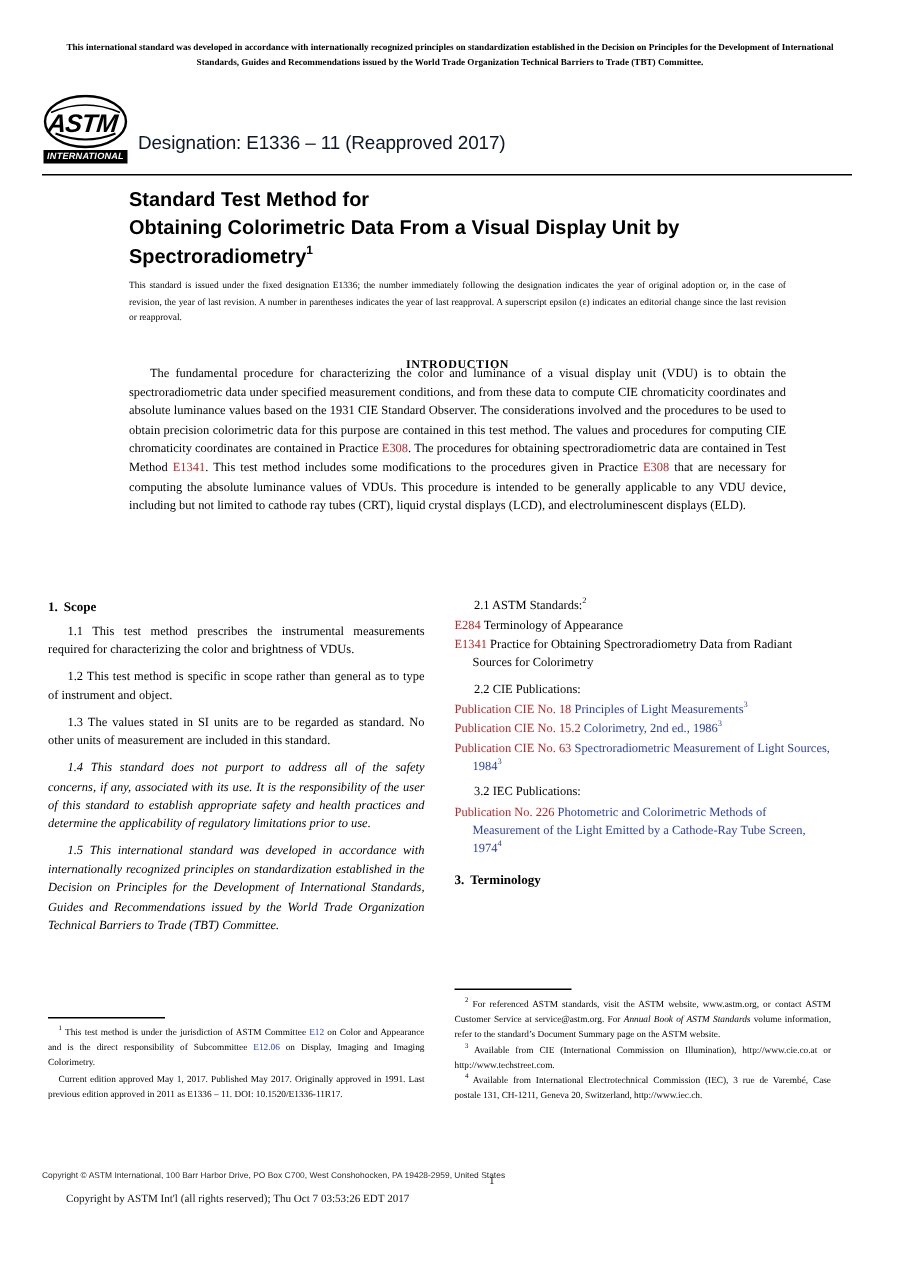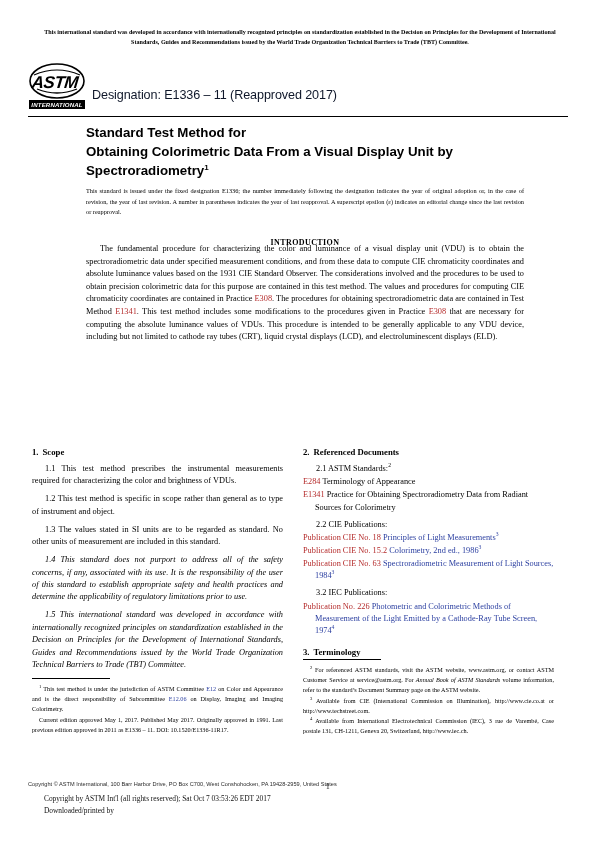--- a/index.html
+++ b/index.html
@@ -143,21 +143,20 @@
   }
 
   
   .col {
     position: absolute;
     top: 398px;
     width: 251px;
     font-size: 8.3px;
     line-height: 1.5;
     font-family: "Liberation Serif", serif;
-    margin-top: 48px;
   }
   .col-left  { left: 32px; }
   .col-right { left: 303px; }
 
   .sec-head {
     font-weight: bold;
     font-size: 8.7px;
     margin: 0 0 4px 0;
     text-align: left;
   }
@@ -288,21 +287,20 @@
   <div class="col col-left">
     <div class="sec-head"><span class="num">1.</span><span>Scope</span></div>
     <p class="para">1.1 This test method prescribes the instrumental measurements required for characterizing the color and brightness of VDUs.</p>
     <p class="para">1.2 This test method is specific in scope rather than general as to type of instrument and object.</p>
     <p class="para">1.3 The values stated in SI units are to be regarded as standard. No other units of measurement are included in this standard.</p>
     <p class="para ital">1.4 This standard does not purport to address all of the safety concerns, if any, associated with its use. It is the responsibility of the user of this standard to establish appropriate safety and health practices and determine the applicability of regulatory limitations prior to use.</p>
     <p class="para ital">1.5 This international standard was developed in accordance with internationally recognized principles on standardization established in the Decision on Principles for the Development of International Standards, Guides and Recommendations issued by the World Trade Organization Technical Barriers to Trade (TBT) Committee.</p>
   </div>
 
   <div class="col col-right">
-    <div class="sec-head"><span class="num">2.</span><span>Referenced Documents</span></div>
 
     <div class="sub-head"><span class="lbl">2.1 ASTM Standards:</span><sup>2</sup></div>
     <ul class="reflist">
       <li><span class="lnk-red">E284</span><span> Terminology of Appearance</span></li>
       <li><span class="lnk-red">E1341</span><span> Practice for Obtaining Spectroradiometry Data from Radiant Sources for Colorimetry</span></li>
     </ul>
 
     <div class="sub-head"><span class="lbl">2.2 CIE Publications:</span></div>
     <ul class="reflist">
       <li><span class="lnk-red">Publication CIE No. 18</span><span class="lnk-blue"> Principles of Light Measurements</span><sup class="lnk-blue">3</sup></li>
@@ -327,18 +325,17 @@
   </div>
 
   <div class="footnotes right">
     <p><sup>2</sup> <span>For referenced ASTM standards, visit the ASTM website, www.astm.org, or contact ASTM Customer Service at service@astm.org. For </span><span class="ital">Annual Book of ASTM Standards</span><span> volume information, refer to the standard’s Document Summary page on the ASTM website.</span></p>
     <p><sup>3</sup> <span>Available from CIE (International Commission on Illumination), http://www.cie.co.at or http://www.techstreet.com.</span></p>
     <p><sup>4</sup> <span>Available from International Electrotechnical Commission (IEC), 3 rue de Varembé, Case postale 131, CH-1211, Geneva 20, Switzerland, http://www.iec.ch.</span></p>
   </div>
 
   <div class="copyright-line">Copyright © ASTM International, 100 Barr Harbor Drive, PO Box C700, West Conshohocken, PA 19428-2959, United States</div>
   <div class="stamp">
-    <div>Copyright by ASTM Int'l (all rights reserved); Sat Oct  7 03:53:26 EDT 2017</div>
-    <div>Downloaded/printed by</div>
+    <div>Copyright by ASTM Int'l (all rights reserved); Thu Oct  7 03:53:26 EDT 2017</div>
     <div class="pageno" style="top:-12px;">1</div>
   </div>
 
 </div>
 
 </body></html>

